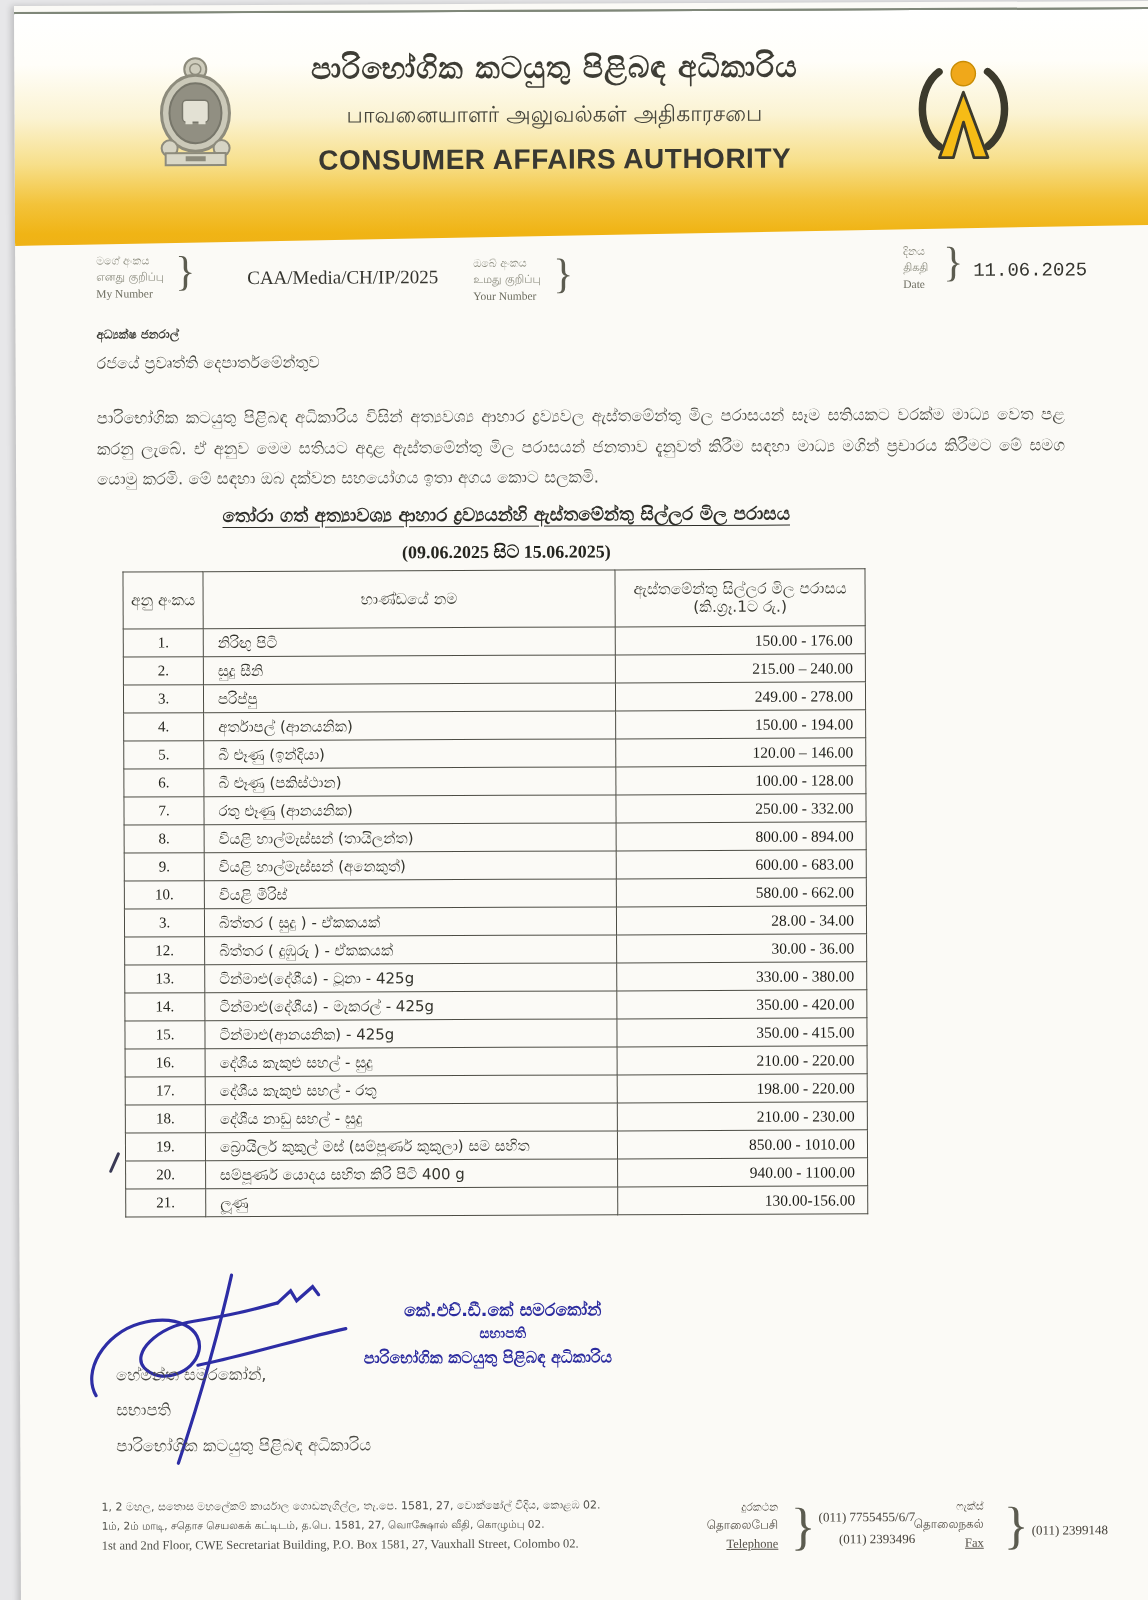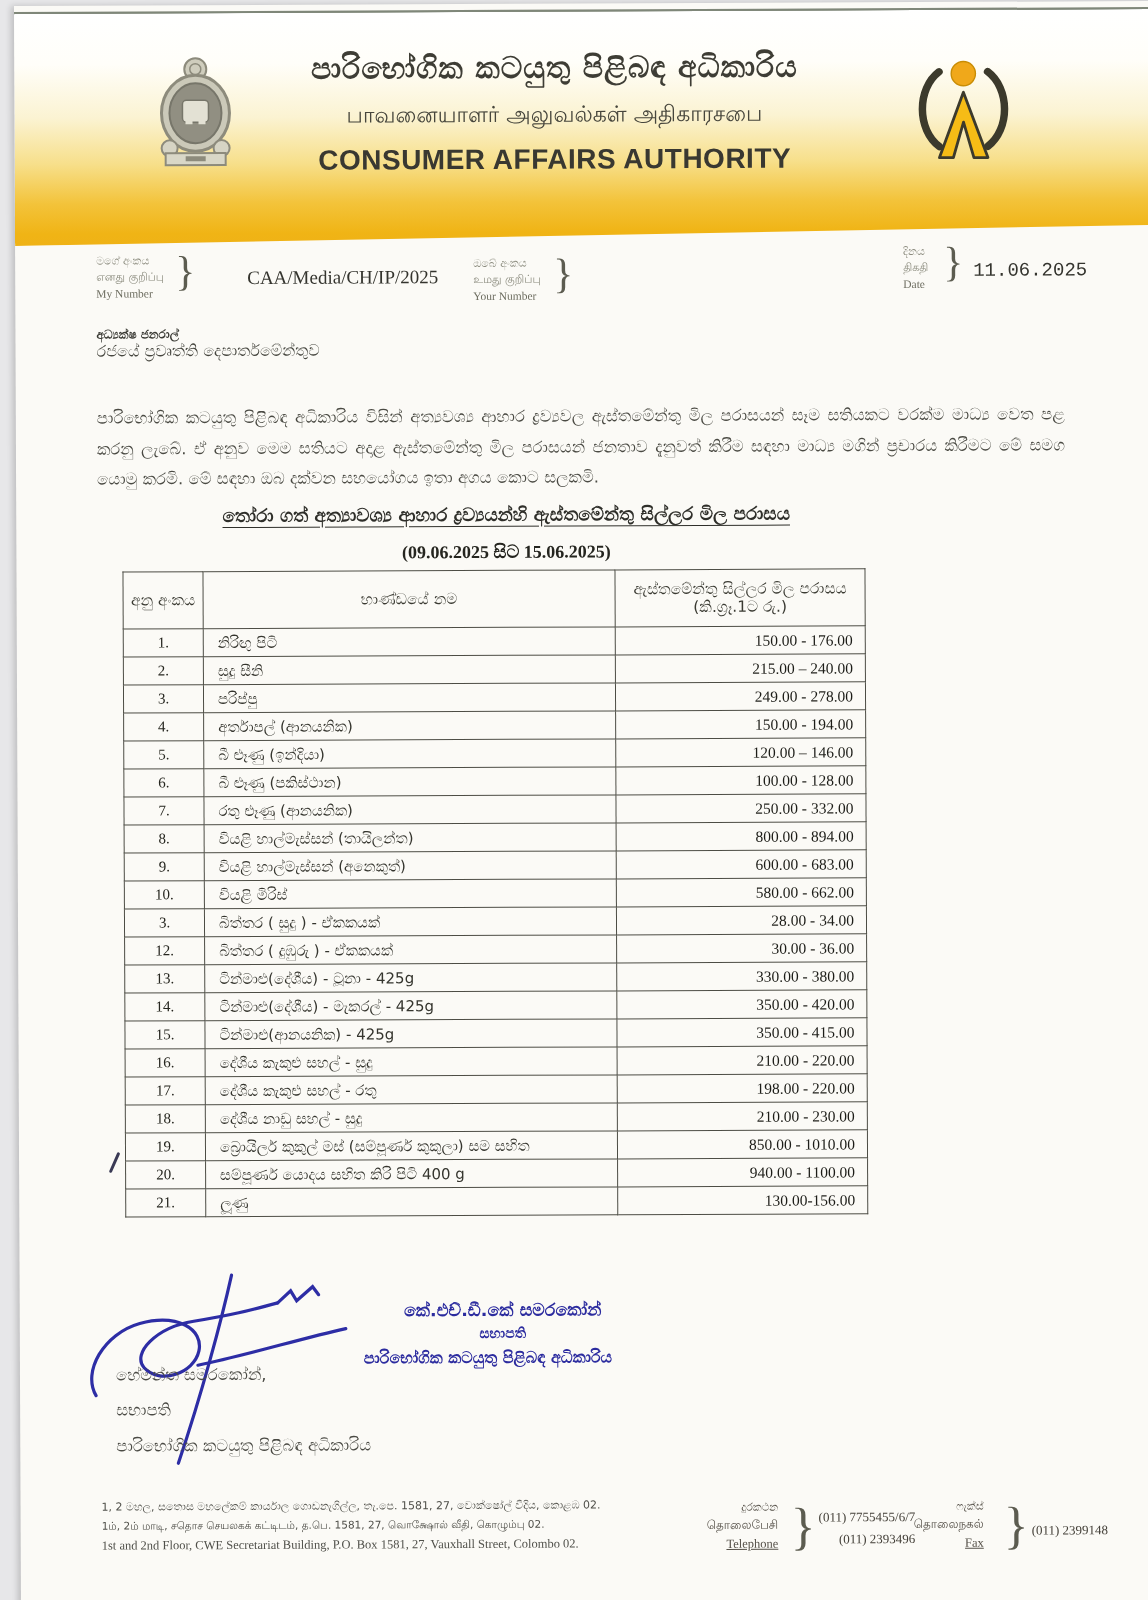--- a/index.html
+++ b/index.html
@@ -34,21 +34,21 @@
   .ref-row{position:absolute;left:0;top:240px;width:100%;height:80px;}
   .lbl-stack{position:absolute;color:#8b8b7e;line-height:1.45;}
   .lbl-stack .l-si,.lbl-stack .l-ta{font-size:11px;}
   .lbl-stack .l-en{font-size:11.5px;color:#6d6d60;font-family:"Liberation Serif","DejaVu Serif",serif;}
   .brace{font-family:"Liberation Serif","DejaVu Serif",serif;font-weight:200;color:#5c5c50;}
   .ref-brace{position:absolute;font-size:42px;top:2px;}
   .ref-value{font-family:"Liberation Serif","DejaVu Serif",serif;font-size:19px;color:#34342e;position:absolute;}
   
   .addressee{position:absolute;left:81px;top:322px;color:#3c3c36;}
   .addressee .a1{font-size:12px;font-weight:600;}
-  .addressee .a2{font-size:16px;font-weight:400;color:#46463f;}
+  .addressee .a2{font-size:16px;margin-top:12px;font-weight:400;color:#46463f;}
   .body-par{
     position:absolute;left:81px;top:398px;width:968px;
     font-size:16.5px;line-height:1.85;color:#4a4a43;text-align:justify;
   }
   .tbl-title{position:absolute;left:60px;top:500px;width:860px;text-align:center;
     font-size:18.5px;font-weight:bold;color:#2f2f2a;text-decoration:underline;text-underline-offset:5px;}
   .tbl-subtitle{position:absolute;left:60px;top:538px;width:860px;text-align:center;
     font-size:18px;font-weight:bold;color:#25251f;font-family:"Liberation Serif","DejaVu Serif",serif;}
   
   .price-table{

